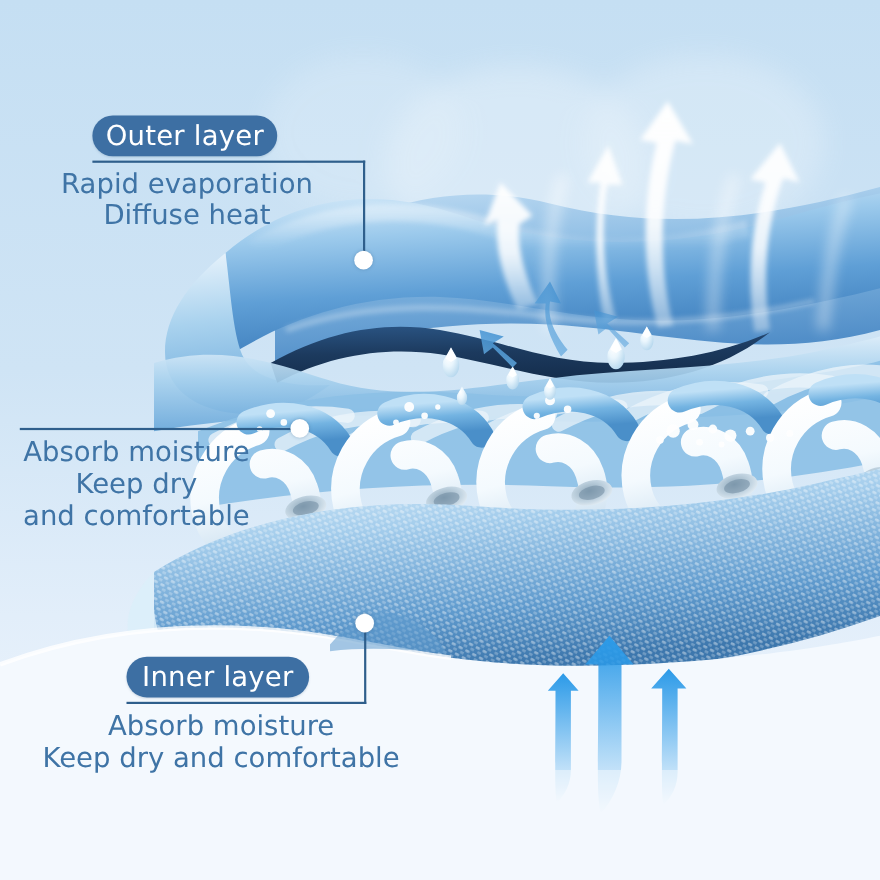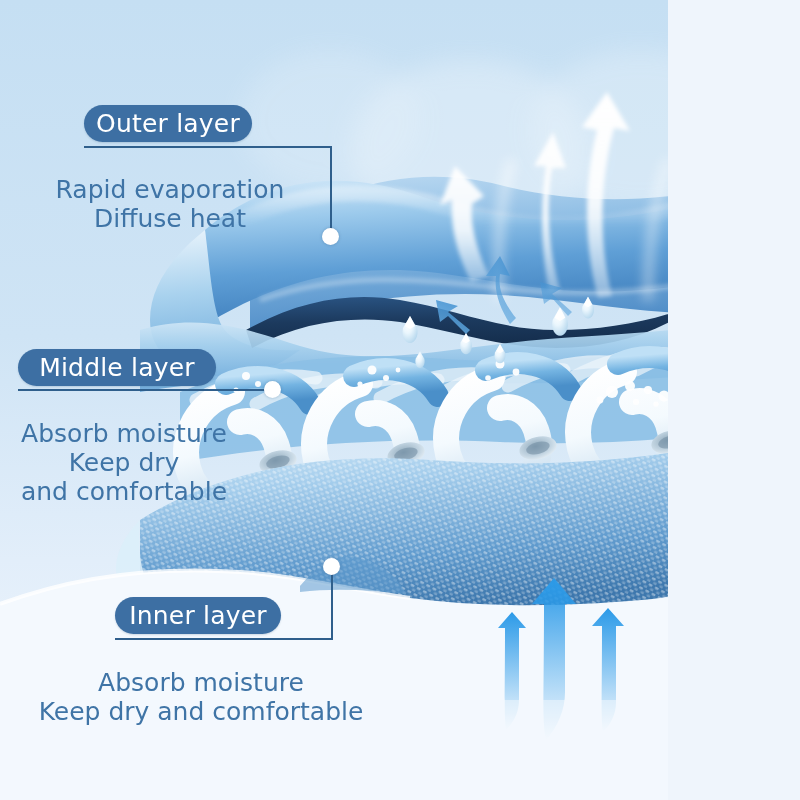--- a/index.html
+++ b/index.html
@@ -2,42 +2,42 @@
 <html><head>
 <meta charset="utf-8">
 <title>Fabric Layers Infographic</title>
 <style>
   html,body{margin:0;padding:0;}
   body{
     width:800px;height:800px;overflow:hidden;
     font-family:"DejaVu Sans", sans-serif;
     background:#eff5fc;
   }
-  #stage{position:relative;width:668px;height:800px;overflow:hidden;}
+  #stage{position:relative;width:800px;height:800px;overflow:hidden;}
   #art{position:absolute;left:0;top:0;width:800px;height:800px;}
 
   .badge{
     position:absolute;
     display:flex;align-items:center;justify-content:center;
     background:#3d6fa3;
     color:#ffffff;
     border-radius:999px;
     font-size:25px;
     letter-spacing:.2px;
     white-space:nowrap;
     box-shadow:0 1px 2px rgba(30,70,110,.18);
   }
   .desc{
     position:absolute;
     color:#3f74a6;
     font-size:25px;
     line-height:1.16;
     white-space:pre;
   }
-  .desc.center{text-align:center;margin-top:23px;}
+  .desc.center{text-align:center;}
 
   .dot{
     position:absolute;
     width:17px;height:17px;border-radius:50%;
     background:#ffffff;
     box-shadow:0 0 3px rgba(40,80,120,.35);
   }
   .ln{position:absolute;background:#2f5f8c;}
   .ln.h{height:2px;}
   .ln.v{width:2px;}
@@ -356,23 +356,20 @@
 
   <div class="badge" style="left:84px;top:105px;width:168px;height:37px;">
     <span>Outer layer</span>
   </div>
   <div class="ln h" style="left:84px;top:146px;width:248px;"></div>
   <div class="ln v" style="left:330px;top:146px;height:90px;"></div>
   <div class="dot" style="left:322px;top:228px;"></div>
   <div class="desc center" style="left:40px;top:152px;width:260px;">Rapid evaporation
 Diffuse heat</div>
 
-  <div class="badge" style="left:18px;top:349px;width:198px;height:37px;">
-    <span>Middle layer</span>
-  </div>
   <div class="ln h" style="left:18px;top:389px;width:256px;"></div>
   <div class="dot" style="left:264px;top:381px;"></div>
   <div class="desc center" style="left:0px;top:396px;width:248px;">Absorb moisture
 Keep dry
 and comfortable</div>
 
   <div class="badge" style="left:115px;top:597px;width:166px;height:37px;text-align:right;">
     <span>Inner layer</span>
   </div>
   <div class="ln h" style="left:115px;top:638px;width:218px;"></div>

